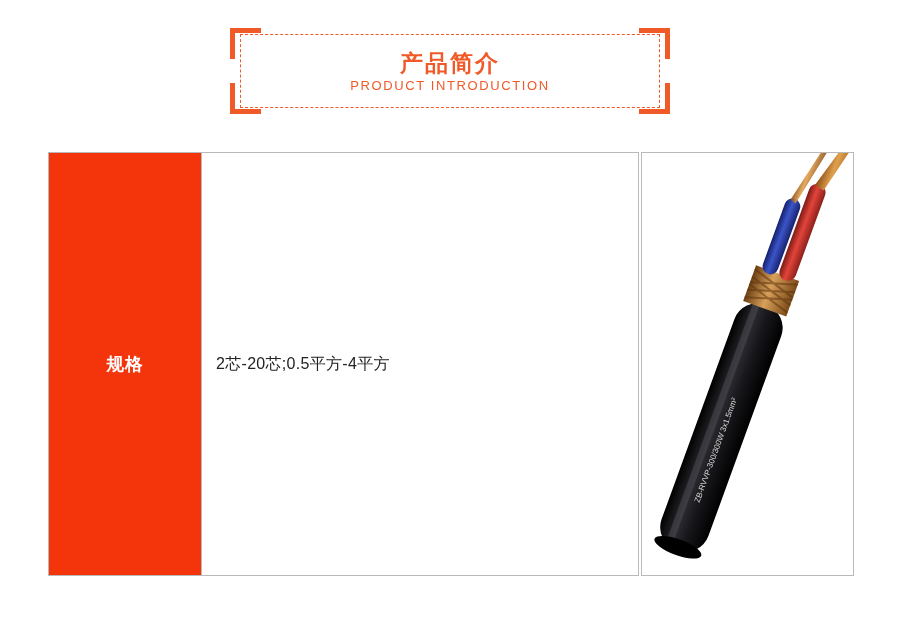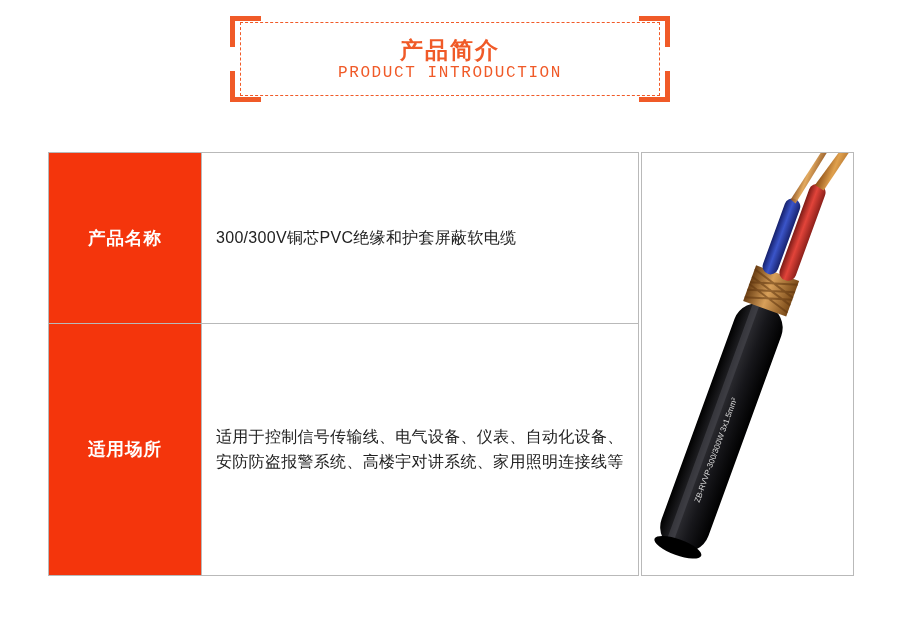--- a/index.html
+++ b/index.html
@@ -12,21 +12,21 @@
     background: #ffffff;
     font-family: "Liberation Sans", sans-serif;
     position: relative;
     overflow: hidden;
   }
 
   
   .header-wrap {
     position: absolute;
     left: 0;
-    top: 16px;
+    top: 28px;
     width: 900px;
     height: 100px;
     display: flex;
     justify-content: center;
     align-items: flex-start;
   }
   .banner {
     position: relative;
     width: 440px;
     height: 86px;
@@ -57,23 +57,22 @@
 
   .banner-title {
     color: #f05a28;
     font-size: 23px;
     font-weight: bold;
     letter-spacing: 2px;
     line-height: 1.25;
   }
   .banner-sub {
     color: #f05a28;
-    font-size: 16px;
+    font-size: 13px;
     letter-spacing: 1.6px;
-    font-family: Liberation Mono, monospace;
   }
 
   
   .content {
     position: absolute;
     left: 48px;
     top: 152px;
     width: 806px;
     height: 424px;
     display: flex;
@@ -153,26 +152,22 @@
       <div class="banner-sub">PRODUCT INTRODUCTION</div>
     </div>
   </div>
 </div>
 
 <div class="content">
 
   <table class="spec-table">
     <tbody>
       <tr>
-        <td class="label-cell">产品名称</td>
-        <td class="value-cell">300/300V铜芯PVC绝缘和护套屏蔽软电缆</td>
-      </tr>
-      <tr class="row-tall">
-        <td class="label-cell">适用场所</td>
-        <td class="value-cell">适用于控制信号传输线、电气设备、仪表、自动化设备、安防防盗报警系统、高楼宇对讲系统、家用照明连接线等</td>
+        <td class="label-cell">规格</td>
+        <td class="value-cell">2芯-20芯;0.5平方-4平方</td>
       </tr>
     </tbody>
   </table>
 
   <div class="image-panel">
     <svg class="cable-svg" viewBox="0 0 212 424" preserveAspectRatio="xMidYMid meet">
       <defs>
         <linearGradient id="jacketGrad" x1="0" y1="0" x2="1" y2="0">
           <stop offset="0%" stop-color="#000000"></stop>
           <stop offset="35%" stop-color="#2b2b30"></stop>

